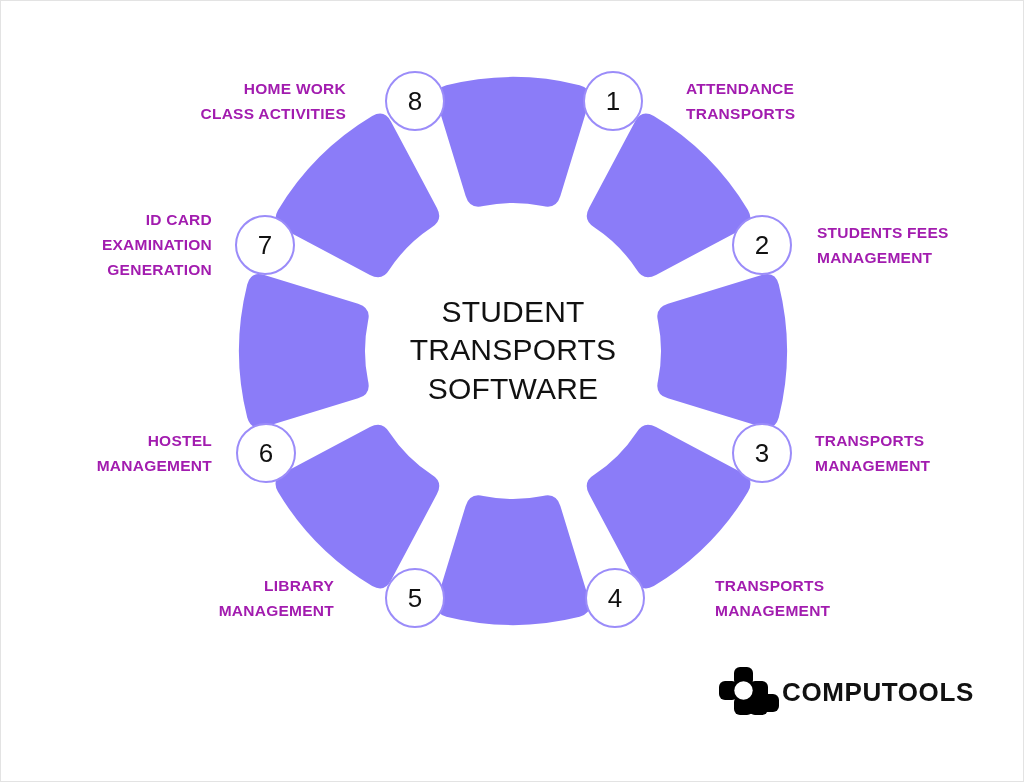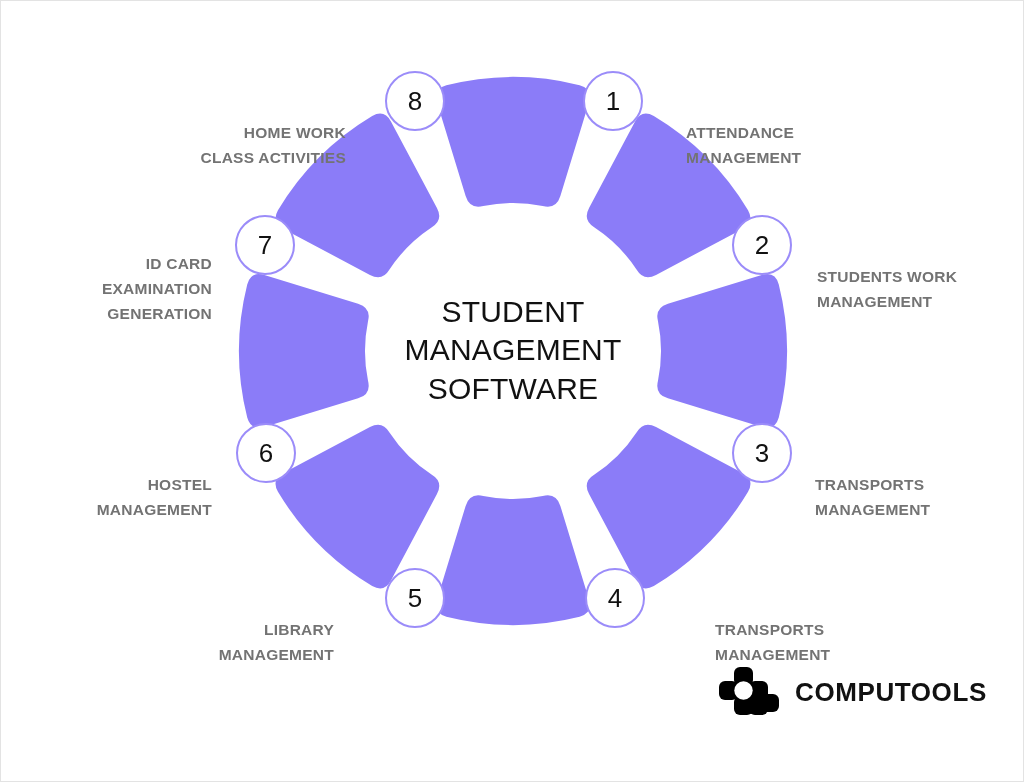--- a/index.html
+++ b/index.html
@@ -71,41 +71,40 @@
     line-height: 1;
   }
 
   
   .spoke-label {
     position: absolute;
     font-size: 15.5px;
     line-height: 1.62;
     font-weight: 600;
     letter-spacing: 0.25px;
-    color: #737373;
+    color: #a21caf;
     white-space: pre-line;
-    margin-top: 44px;
   }
   .spoke-label.left {
     text-align: right;
     transform: translate(-100%, -50%);
   }
   .spoke-label.right {
     text-align: left;
     transform: translate(0, -50%);
   }
 
   
   #brand {
     position: absolute;
     left: 718px;
     top: 662px;
     display: flex;
     align-items: center;
-    gap: 14px;
+    gap: 1px;
   }
   #brand-mark {
     display: block;
     width: 62px;
     height: 58px;
   }
   #brand-name {
     font-size: 26px;
     font-weight: 700;
     letter-spacing: 0.6px;
@@ -125,29 +124,29 @@
         <path d="M 760.64 273.98 Q 774.03 269.89 777.78 283.38 A 274 274 0 0 1 777.78 416.62 Q 774.03 430.11 760.64 426.02 L 666.92 397.36 Q 653.53 393.27 656.99 379.71 A 148 148 0 0 0 656.99 320.29 Q 653.53 306.73 666.92 302.64 Z" fill="#8b7cf8" class="donut-segment"></path>
         <path d="M 741.57 472.06 Q 753.93 478.64 747.04 490.82 A 274 274 0 0 1 652.82 585.04 Q 640.64 591.93 634.06 579.57 L 588.05 493.04 Q 581.48 480.68 593.51 473.53 A 148 148 0 0 0 635.53 431.51 Q 642.68 419.48 655.04 426.05 Z" fill="#8b7cf8" class="donut-segment"></path>
         <path d="M 588.02 598.64 Q 592.11 612.03 578.62 615.78 A 274 274 0 0 1 445.38 615.78 Q 431.89 612.03 435.98 598.64 L 464.64 504.92 Q 468.73 491.53 482.29 494.99 A 148 148 0 0 0 541.71 494.99 Q 555.27 491.53 559.36 504.92 Z" fill="#8b7cf8" class="donut-segment"></path>
         <path d="M 389.94 579.57 Q 383.36 591.93 371.18 585.04 A 274 274 0 0 1 276.96 490.82 Q 270.07 478.64 282.43 472.06 L 368.96 426.05 Q 381.32 419.48 388.47 431.51 A 148 148 0 0 0 430.49 473.53 Q 442.52 480.68 435.95 493.04 Z" fill="#8b7cf8" class="donut-segment"></path>
         <path d="M 263.36 426.02 Q 249.97 430.11 246.22 416.62 A 274 274 0 0 1 246.22 283.38 Q 249.97 269.89 263.36 273.98 L 357.08 302.64 Q 370.47 306.73 367.01 320.29 A 148 148 0 0 0 367.01 379.71 Q 370.47 393.27 357.08 397.36 Z" fill="#8b7cf8" class="donut-segment"></path>
         <path d="M 282.43 227.94 Q 270.07 221.36 276.96 209.18 A 274 274 0 0 1 371.18 114.96 Q 383.36 108.07 389.94 120.43 L 435.95 206.96 Q 442.52 219.32 430.49 226.47 A 148 148 0 0 0 388.47 268.49 Q 381.32 280.52 368.96 273.95 Z" fill="#8b7cf8" class="donut-segment"></path>
       </g>
   </svg>
 
   <div id="center-title">STUDENT
-MANAGEMENT
+TRANSPORTS
 SOFTWARE</div>
 
   <div id="overlay">
       <div class="num-badge" style="left: 612px; top: 100px;">1</div>
       <div class="spoke-label right" style="left: 685px; top: 100px;">ATTENDANCE
-MANAGEMENT</div>
+TRANSPORTS</div>
       <div class="num-badge" style="left: 761px; top: 244px;">2</div>
-      <div class="spoke-label right" style="left: 816px; top: 244px;">STUDENTS WORK
+      <div class="spoke-label right" style="left: 816px; top: 244px;">STUDENTS FEES
 MANAGEMENT</div>
       <div class="num-badge" style="left: 761px; top: 452px;">3</div>
       <div class="spoke-label right" style="left: 814px; top: 452px;">TRANSPORTS
 MANAGEMENT</div>
       <div class="num-badge" style="left: 614px; top: 597px;">4</div>
       <div class="spoke-label right" style="left: 714px; top: 597px;">TRANSPORTS
 MANAGEMENT</div>
       <div class="num-badge" style="left: 414px; top: 597px;">5</div>
       <div class="spoke-label left" style="left: 333px; top: 597px;">LIBRARY
 MANAGEMENT</div>

